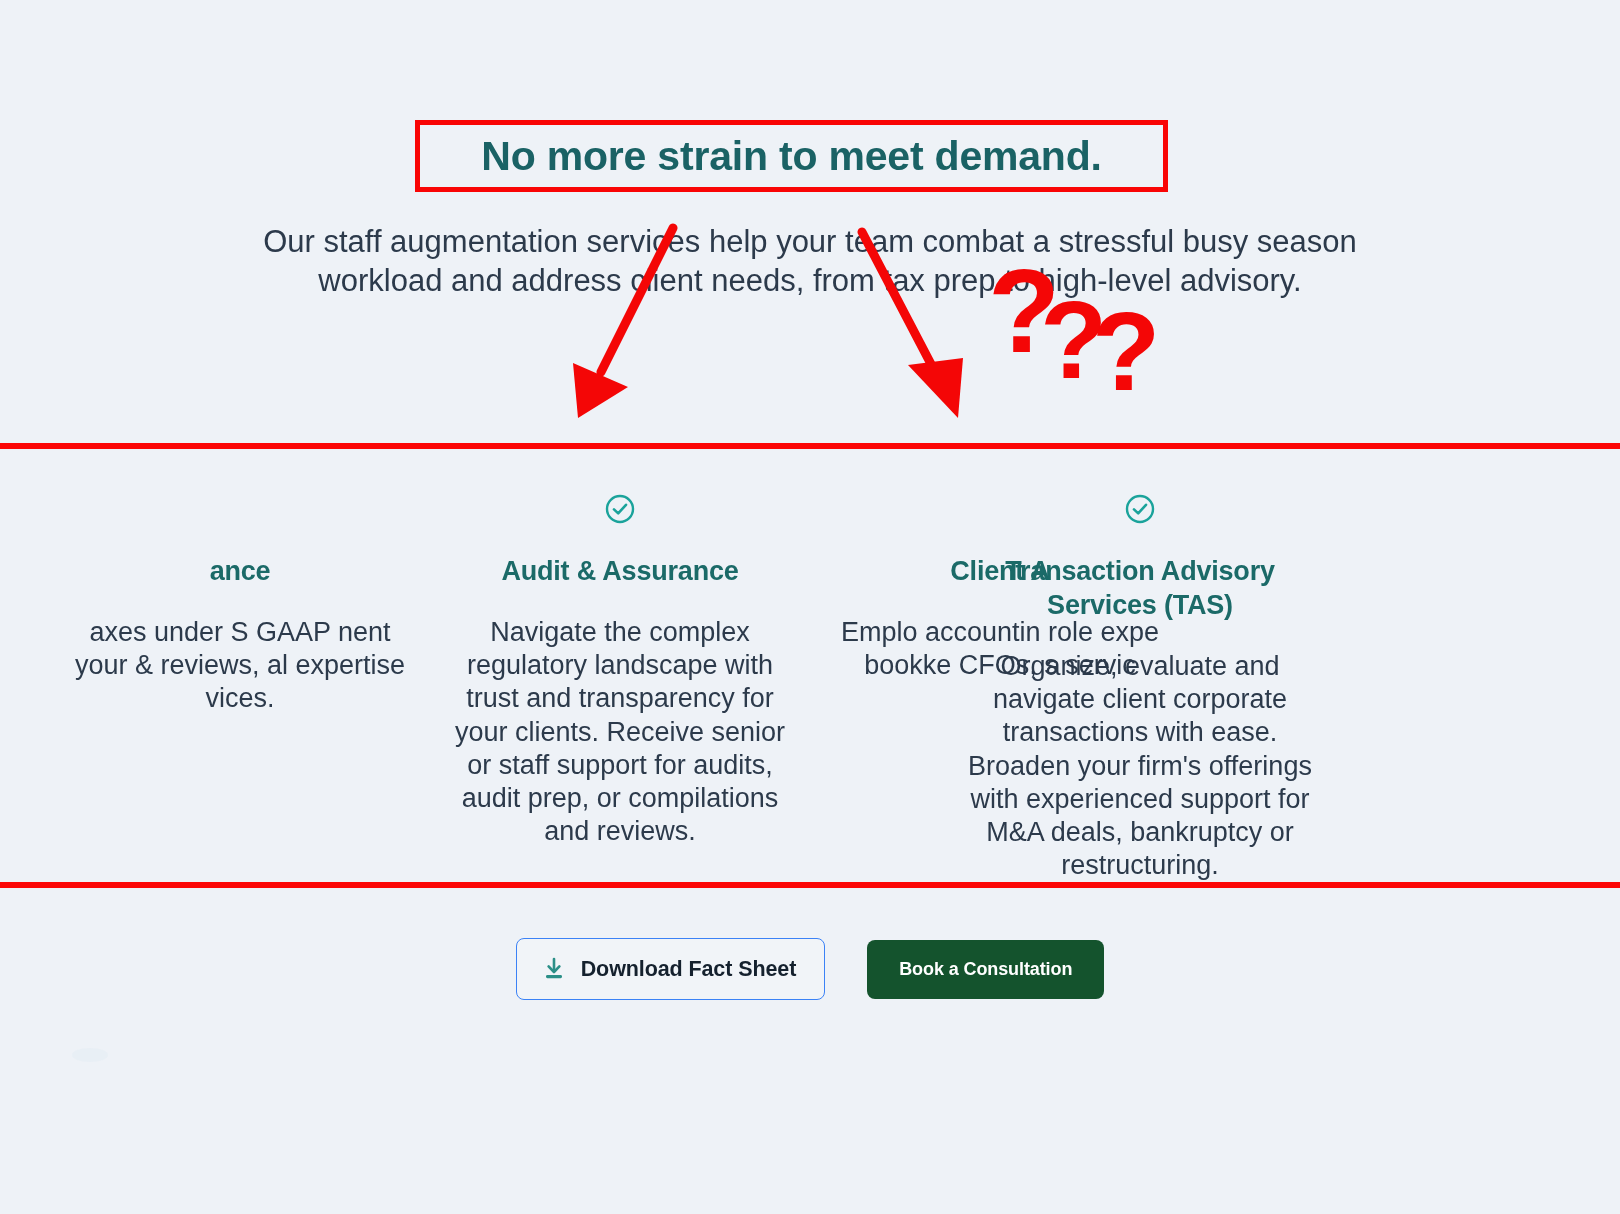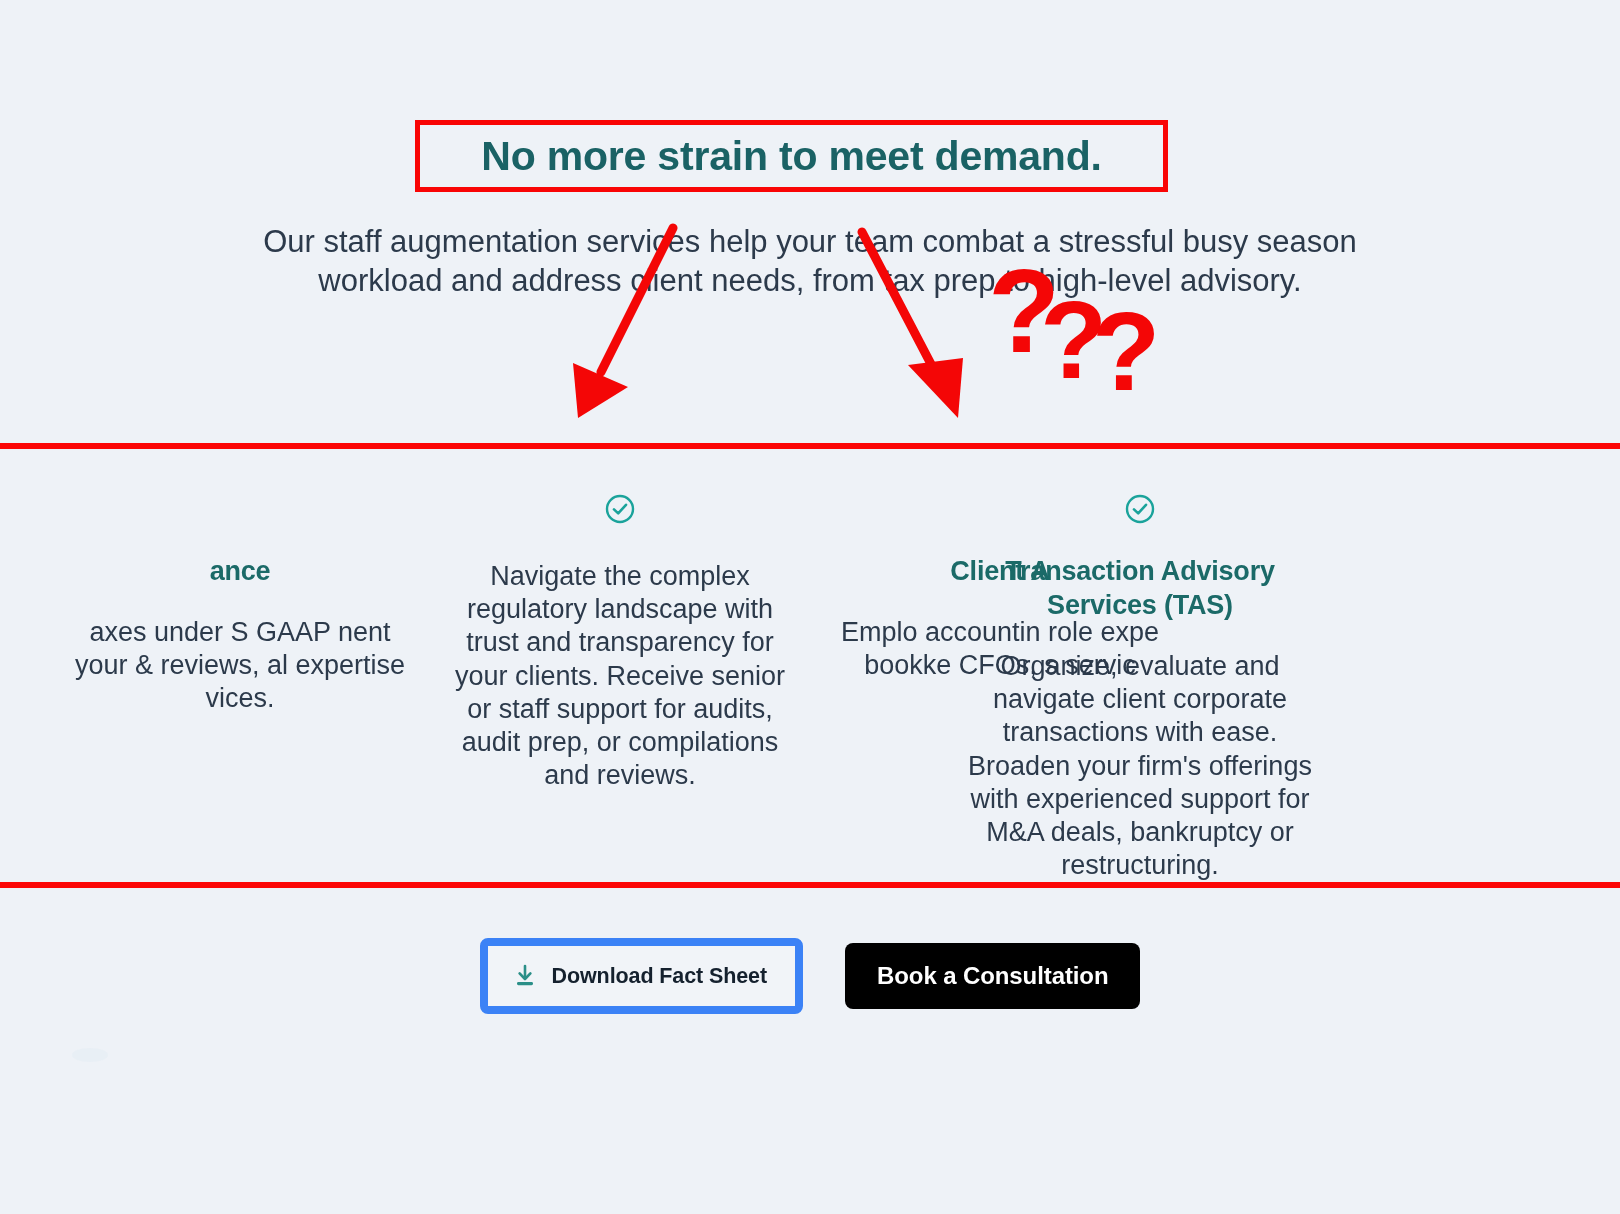--- a/index.html
+++ b/index.html
@@ -130,39 +130,39 @@
     width: 1620px;
     display: flex;
     justify-content: center;
     align-items: center;
     gap: 42px;
   }
   .btn-outline {
     display: flex;
     align-items: center;
     gap: 14px;
-    border: 8px solid #3b82f6;
+    border: 1px solid #3b82f6;
     border-radius: 8px;
     background: #f1f4f8;
     padding: 17px 28px 17px 24px;
     font-size: 21.5px;
     font-weight: bold;
     color: #15212e;
     cursor: pointer;
     letter-spacing: -0.1px;
     text-align: right;
   }
   .btn-outline svg { display:block; }
   .btn-solid {
-    background: #000000;
+    background: #14532d;
     color: #ffffff;
     border: none;
     border-radius: 8px;
     padding: 19px 32px;
-    font-size: 24px;
+    font-size: 18px;
     font-weight: bold;
     cursor: pointer;
     letter-spacing: -0.1px;
     font-family: "Liberation Sans", sans-serif;
   }
 
   
   .annot-layer {
     position: absolute;
     inset: 0;
@@ -212,20 +212,21 @@
       <div class="card-body">axes under S GAAP nent your &amp; reviews, al expertise vices.</div>
     </div>
 
     <div class="card">
       <div class="card-icon">
         <svg width="32" height="32" viewBox="0 0 32 32">
           <circle cx="16" cy="16" r="13" fill="none" stroke="#1aa39b" stroke-width="2.4"></circle>
           <path d="M10 16.4 L14.2 20.4 L22 11.8" fill="none" stroke="#1aa39b" stroke-width="2.6" stroke-linecap="round" stroke-linejoin="round"></path>
         </svg>
       </div>
+      <div class="card-title">Audit &amp; Assurance</div>
       <div class="card-body">Navigate the complex regulatory landscape with trust and transparency for your clients. Receive senior or staff support for audits, audit prep, or compilations and reviews.</div>
     </div>
 
     <div class="card card-edge-right">
       <div class="card-icon" style="visibility:hidden">
         <svg width="32" height="32" viewBox="0 0 32 32">
           <circle cx="16" cy="16" r="13" fill="none" stroke="#1aa39b" stroke-width="2.4"></circle>
           <path d="M10 16.4 L14.2 20.4 L22 11.8" fill="none" stroke="#1aa39b" stroke-width="2.6" stroke-linecap="round" stroke-linejoin="round"></path>
         </svg>
       </div>

